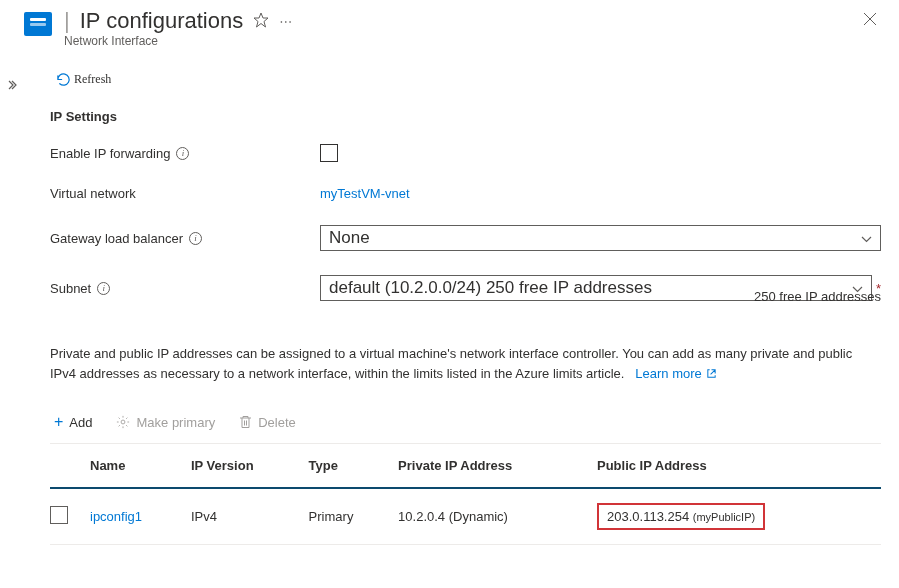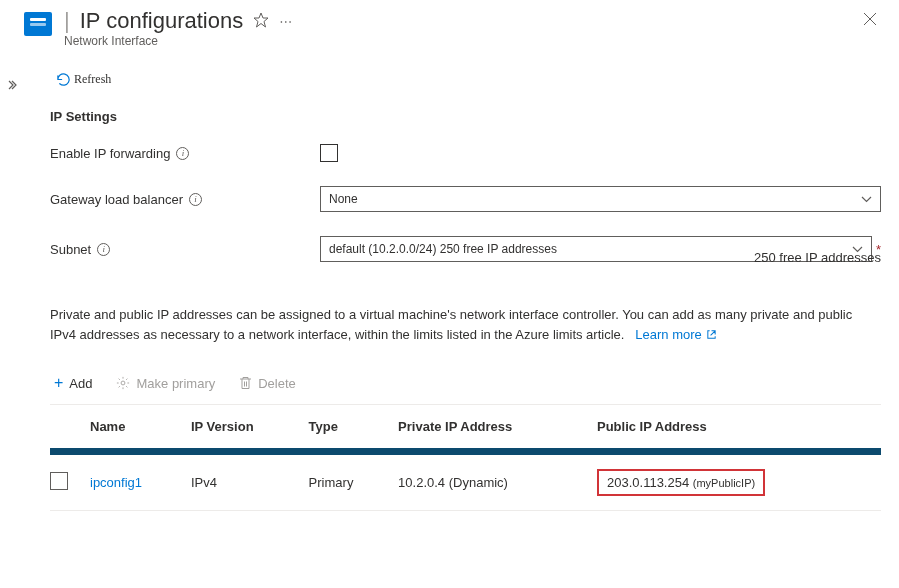--- a/index.html
+++ b/index.html
@@ -55,21 +55,21 @@
   }
   .checkbox {
     width: 18px; height: 18px; border: 1px solid #323130;
     background: #fff; cursor: pointer;
   }
   .link { color: #0078d4; cursor: pointer; font-size: 13px; }
   .select {
     flex: 1; height: 26px; border: 1px solid #605e5c;
     padding: 0 8px; background: #fff; cursor: pointer;
     display: flex; align-items: center; justify-content: space-between;
-    font-size: 12px;
+    font-size: 17px;
   }
   .select-chevron { color: #605e5c; }
   .required { color: #a4262c; margin-left: 4px; }
   .helper-text {
     text-align: right; font-size: 13px; color: #323130;
     margin-top: -18px; margin-bottom: 24px;
   }
   .description {
     font-size: 13px; color: #323130; line-height: 1.5;
     margin-bottom: 18px;
@@ -87,21 +87,21 @@
     display: inline-flex; align-items: center; gap: 6px;
     background: none; border: none; cursor: pointer;
     font-size: 13px; padding: 2px 4px; font-family: inherit;
   }
   .action-btn.primary { color: #323130; }
   .action-btn.disabled { color: #a19f9d; cursor: default; }
   .action-btn .plus { color: #0078d4; font-size: 16px; font-weight: 300; }
   .table { width: 100%; border-collapse: collapse; }
   .table th {
     text-align: left; font-weight: 600; font-size: 13px;
-    padding: 14px 12px 14px 0; border-bottom: 7px solid #0c4a6e;
+    padding: 14px 12px 14px 0; border-bottom: 2px solid #0c4a6e;
   }
   .table td {
     padding: 14px 12px 14px 0; border-bottom: 1px solid #edebe9;
     font-size: 13px;
   }
   .col-check { width: 40px; }
   .row-checkbox {
     width: 18px; height: 18px; border: 1px solid #605e5c;
     cursor: pointer; display: inline-block;
   }
@@ -161,20 +161,26 @@
     <div class="section-label">IP Settings</div>
 
     <div class="form-row">
       <div class="form-label">
         <span>Enable IP forwarding</span>
         <span class="info-icon">i</span>
       </div>
       <div class="checkbox"></div>
     </div>
 
+    <div class="form-row">
+      <div class="form-label">
+        <span>Virtual network</span>
+      </div>
+      <span class="link">myTestVM-vnet</span>
+    </div>
 
     <div class="form-row">
       <div class="form-label">
         <span>Gateway load balancer</span>
         <span class="info-icon">i</span>
       </div>
       <div class="select">
         <span>None</span>
         <span class="select-chevron">
           <svg width="11" height="7" viewBox="0 0 11 7">

